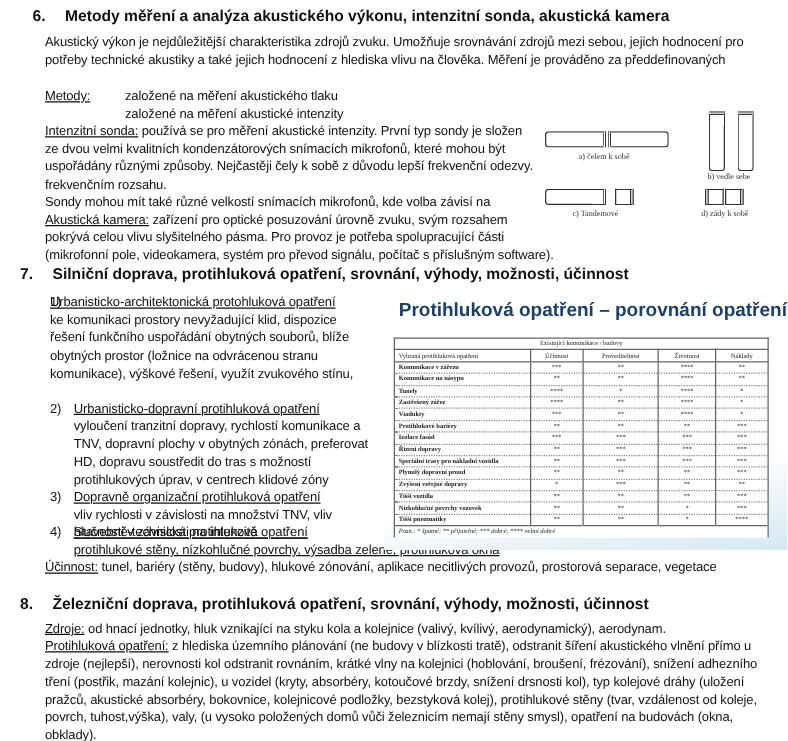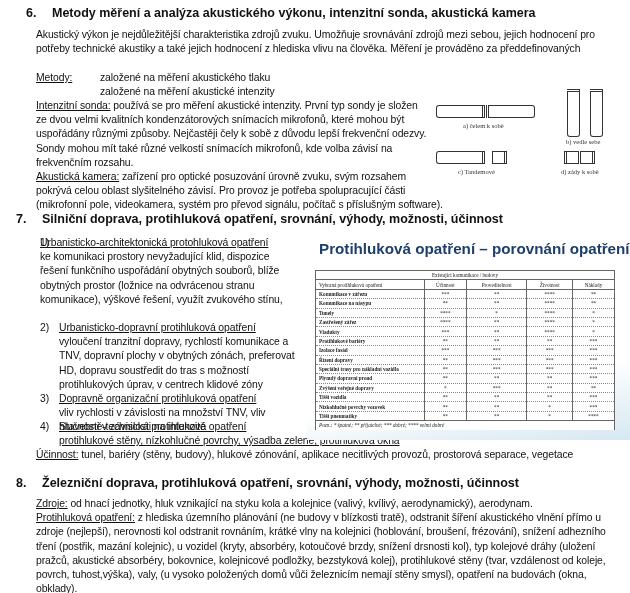--- a/index.html
+++ b/index.html
@@ -50,24 +50,24 @@
 <div class="abs p" style="left:36px; top:71px;">
   <span class="u">Metody:</span>
   <span class="abs" style="left:64px; top:0;">založené na měření akustického tlaku</span>
   <span class="abs" style="left:64px; top:14px;">založené na měření akustické intenzity</span>
 </div>
 
 <div class="abs p" style="left:36px; top:99px;">
   <div><span class="u">Intenzitní sonda:</span><span> používá se pro měření akustické intenzity. První typ sondy je složen</span></div>
   <div>ze dvou velmi kvalitních kondenzátorových snímacích mikrofonů, které mohou být</div>
   <div>uspořádány různými způsoby. Nejčastěji čely k sobě z důvodu lepší frekvenční odezvy.</div>
+  <div>frekvenčním rozsahu.</div>
   <div>Sondy mohou mít také různé velkostí snímacích mikrofonů, kde volba závisí na</div>
-  <div>frekvenčním rozsahu.</div>
   <div><span class="u">Akustická kamera:</span><span> zařízení pro optické posuzování úrovně zvuku, svým rozsahem</span></div>
-  <div>pokrývá celou oblast slyšitelného závisí. Pro provoz je potřeba spolupracující části</div>
+  <div>pokrývá celou vlivu slyšitelného pásma. Pro provoz je potřeba spolupracující části</div>
   <div>(mikrofonní pole, videokamera, systém pro převod signálu, počítač s příslušným software).</div>
 </div>
 
 <div class="abs" style="left:430px; top:84px; width:200px; height:100px;">
 
   <div class="probe grill-r" style="left:6px; top:21px; width:45px; height:11px; border-radius:3px 0 0 3px;"></div>
   <div class="probe grill-l" style="left:56px; top:21px; width:45px; height:11px; border-radius:0 3px 3px 0;"></div>
   <span class="cap" style="left:33px; top:38px;">a) čelem k sobě</span>
 
   <div class="probe grill-t" style="left:137px; top:5px; width:11px; height:44px; border-radius:0 0 3px 3px;"></div>

